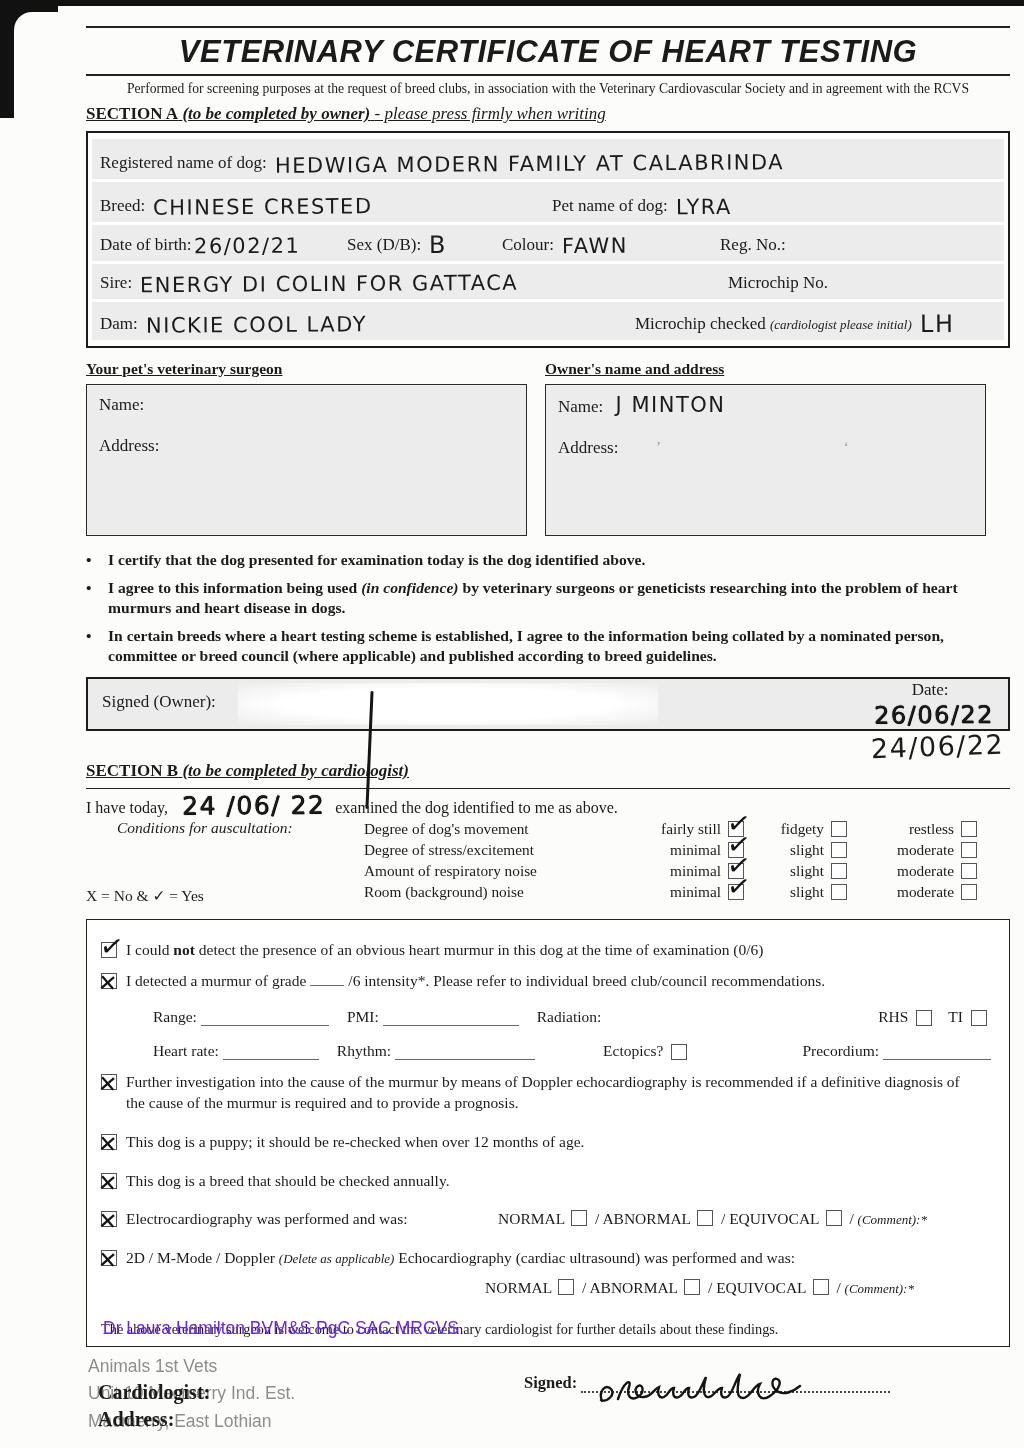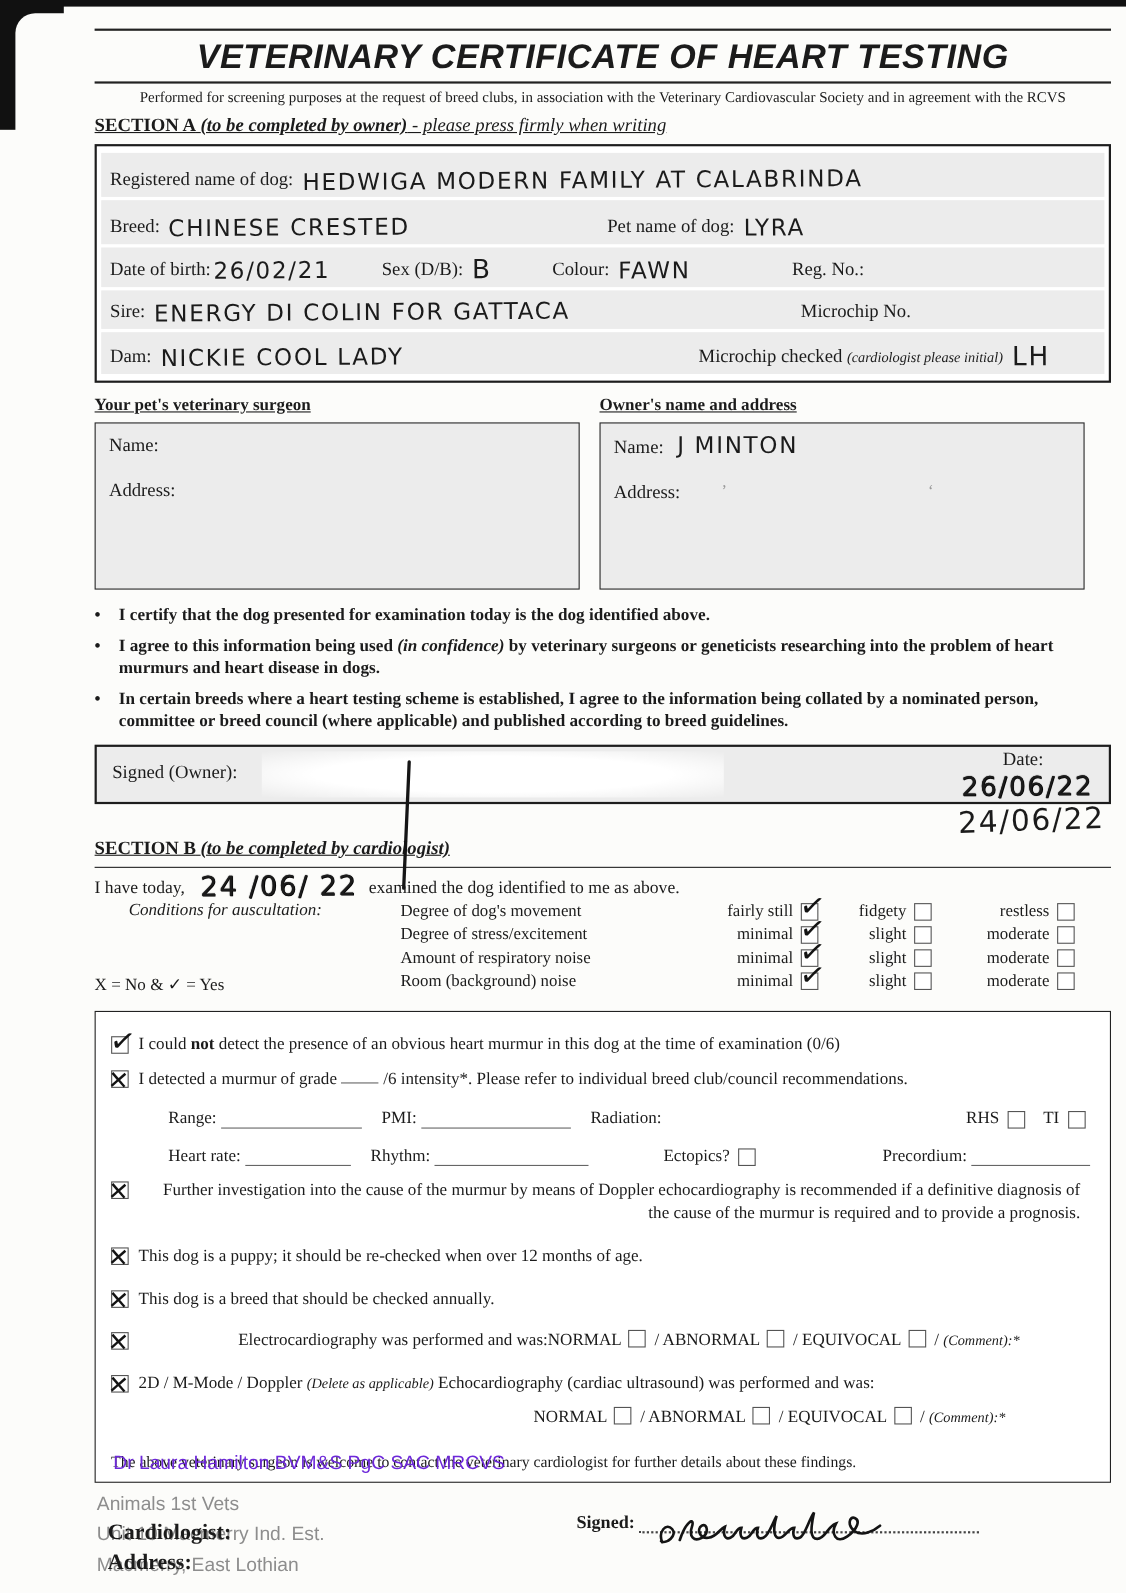--- a/index.html
+++ b/index.html
@@ -73,21 +73,21 @@
   
   .cb{position:relative;display:inline-block;width:14px;height:14px;flex:0 0 14px;
       border:1.3px solid #555;background:#fff;}
   .cb.tick::after{content:"\2713";position:absolute;left:-2px;top:-15px;font-size:28px;
       color:#131313;font-family:"DejaVu Sans",sans-serif;transform:rotate(9deg);font-weight:bold;}
   .cb.cross::after{content:"\2715";position:absolute;left:-4px;top:-6px;font-size:23px;
       color:#131313;font-family:"DejaVu Serif",serif;transform:rotate(4deg);}
 
   
   .bigbox{border:1.8px solid #222;background:#fff;margin-top:12px;padding:10px 14px 4px;position:relative;}
-  .stmt{display:flex;align-items:flex-start;margin:10px 0;font-size:15.5px;line-height:1.35;text-align:right;}
+  .stmt{display:flex;align-items:flex-start;margin:10px 0;font-size:15.5px;line-height:1.35;}
   .stmt .cb{margin:2px 9px 0 0;}
   .stmt .txt{max-width:856px;}
   .mrow{display:flex;align-items:flex-end;margin:16px 0 12px 52px;font-size:15.5px;}
   .bl{display:inline-block;border-bottom:1.3px solid #666;height:2px;margin:0 4px;}
   .opts{white-space:nowrap;}
   .opts .cb{margin:0 4px -2px 6px;}
   .opts .cmt{font-style:italic;font-size:13px;}
   .ecgtxt{width:372px;flex:0 0 372px;}
   .echoline2{margin:2px 0 12px 384px;font-size:15.5px;}
   .note-row{position:relative;margin:24px 0 4px;font-size:14.3px;}

